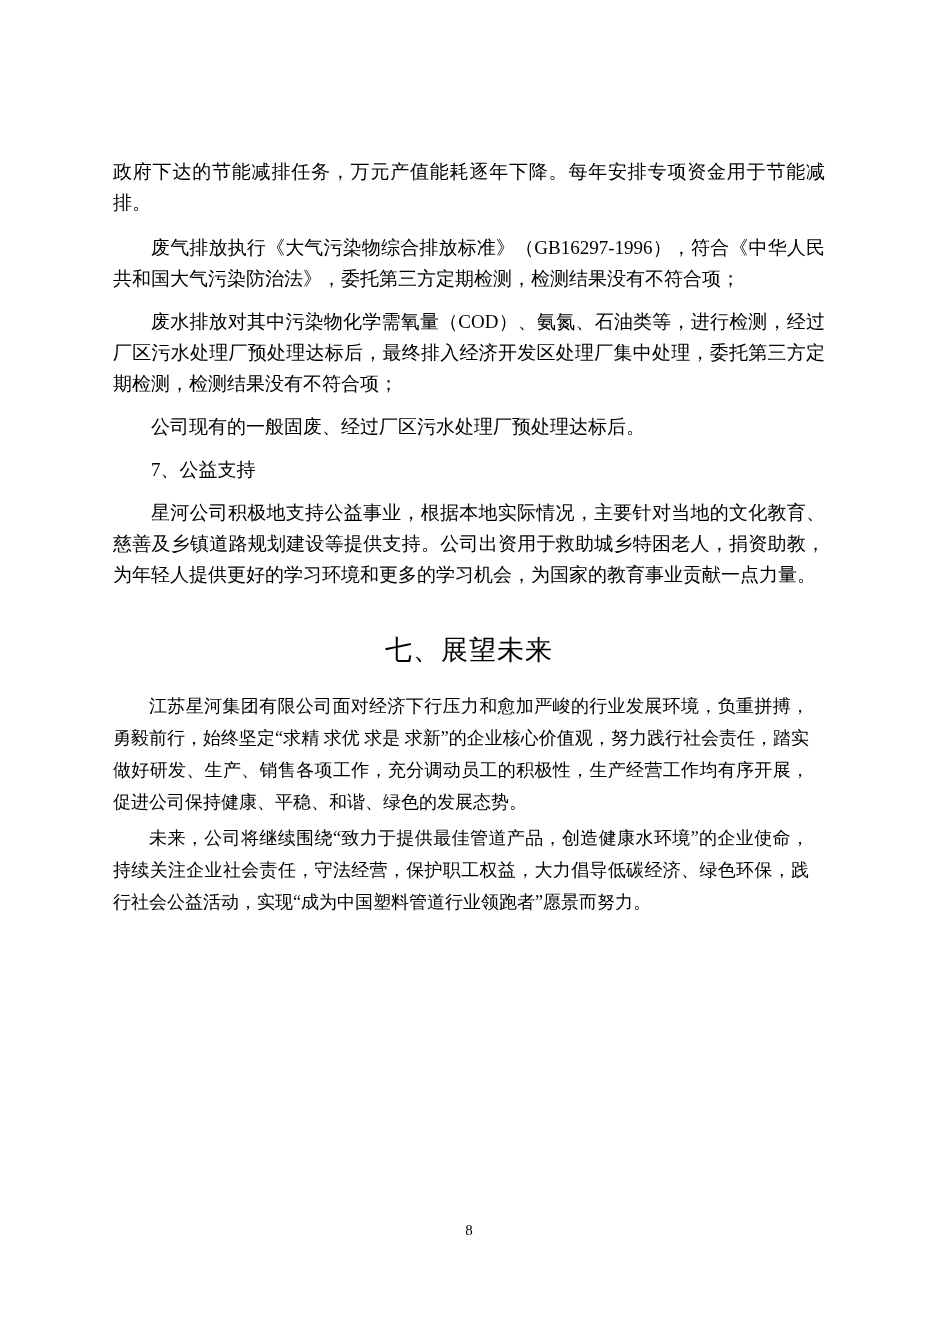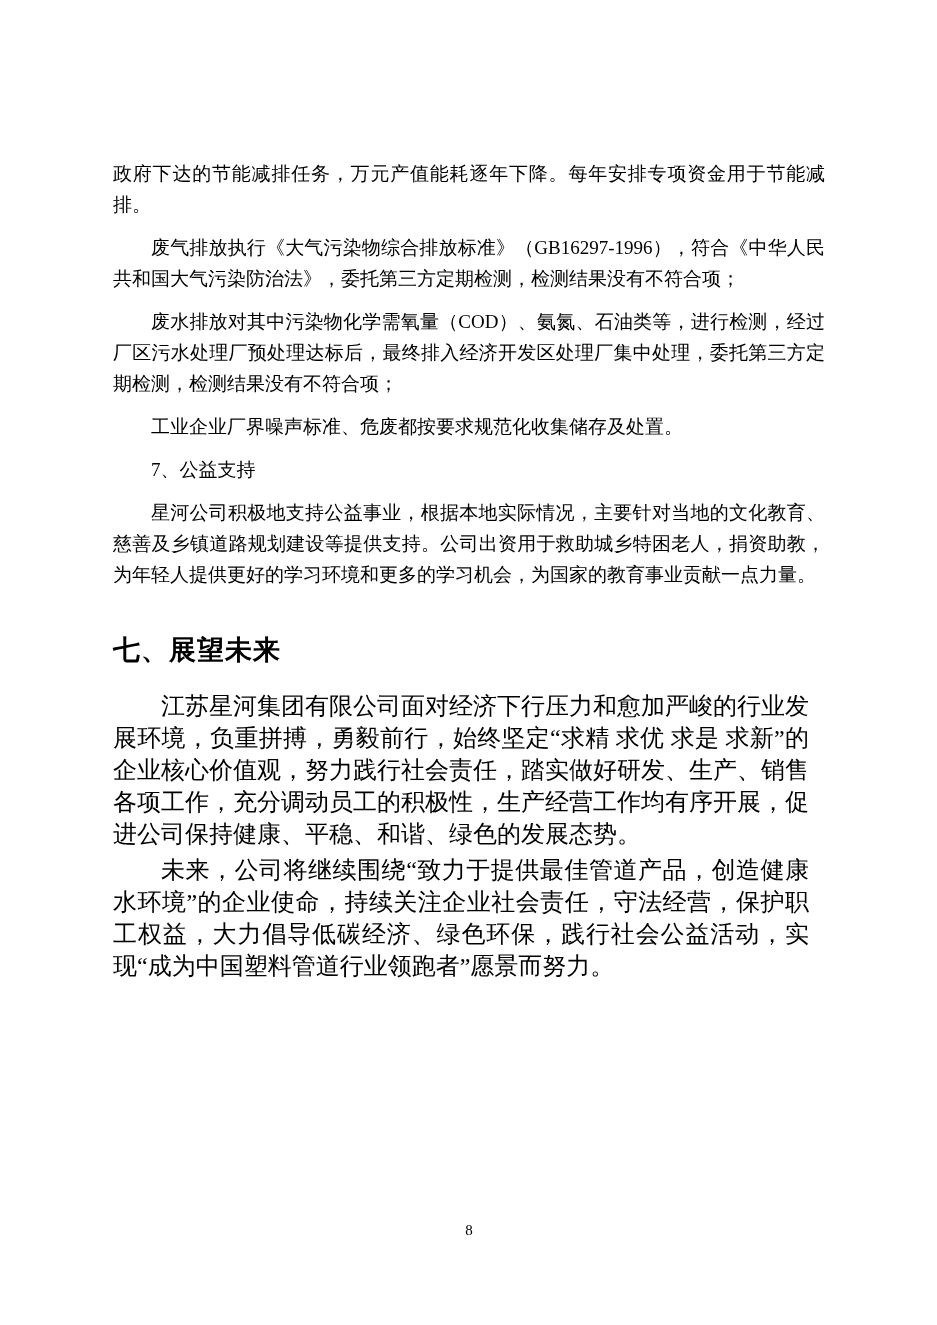--- a/index.html
+++ b/index.html
@@ -25,33 +25,34 @@
   .body-p {
     margin: 0 0 12px 0;
     font-size: 19px;
     line-height: 31px;
     text-align: justify;
     text-indent: 2em;
     word-break: break-all;
   }
   .no-indent {
     text-indent: 0;
+    font-family: Liberation Mono, monospace;
   }
   .chapter-heading {
     font-family: "Liberation Sans", "DejaVu Sans", sans-serif;
-    font-weight: 700;
+    font-weight: 400;
     font-size: 27px;
     line-height: 40px;
-    text-align: left;
+    text-align: center;
     text-indent: 0;
     margin: 40px 0 20px 0;
     letter-spacing: 1px;
   }
   .outlook-p {
-    font-size: 24px;
+    font-size: 18px;
     line-height: 32px;
     margin: 0 16px 4px 0;
     text-align: justify;
     text-indent: 2em;
     word-break: break-all;
   }
   .footer {
     position: absolute;
     top: 1220px;
     left: 113px;
@@ -72,21 +73,21 @@
 
     <p class="body-p no-indent">政府下达的节能减排任务，万元产值能耗逐年下降。每年安排专项资金用于节能减排。</p>
 
 
 
     <p class="body-p">废气排放执行《大气污染物综合排放标准》（GB16297-1996），符合《中华人民共和国大气污染防治法》，委托第三方定期检测，检测结果没有不符合项；</p>
 
     <p class="body-p">废水排放对其中污染物化学需氧量（COD）、氨氮、石油类等，进行检测，经过厂区污水处理厂预处理达标后，最终排入经济开发区处理厂集中处理，委托第三方定期检测，检测结果没有不符合项；</p>
 
 
-    <p class="body-p">工业企业厂界噪声标准、危废都按要求规范化收集储存及处置。</p>
+    <p class="body-p">公司现有的一般固废、经过厂区污水处理厂预处理达标后。</p>
 
     <p class="body-p">7、公益支持</p>
 
     <p class="body-p">星河公司积极地支持公益事业，根据本地实际情况，主要针对当地的文化教育、慈善及乡镇道路规划建设等提供支持。公司出资用于救助城乡特困老人，捐资助教，为年轻人提供更好的学习环境和更多的学习机会，为国家的教育事业贡献一点力量。</p>
 
     <h1 class="chapter-heading">七、展望未来</h1>
 
     <p class="outlook-p">江苏星河集团有限公司面对经济下行压力和愈加严峻的行业发展环境，负重拼搏，勇毅前行，始终坚定“求精 求优 求是 求新”的企业核心价值观，努力践行社会责任，踏实做好研发、生产、销售各项工作，充分调动员工的积极性，生产经营工作均有序开展，促进公司保持健康、平稳、和谐、绿色的发展态势。</p>
 
     <p class="outlook-p">未来，公司将继续围绕“致力于提供最佳管道产品，创造健康水环境”的企业使命，持续关注企业社会责任，守法经营，保护职工权益，大力倡导低碳经济、绿色环保，践行社会公益活动，实现“成为中国塑料管道行业领跑者”愿景而努力。</p>

